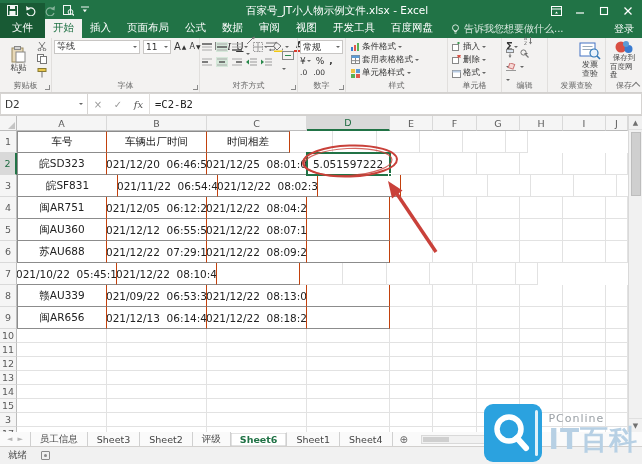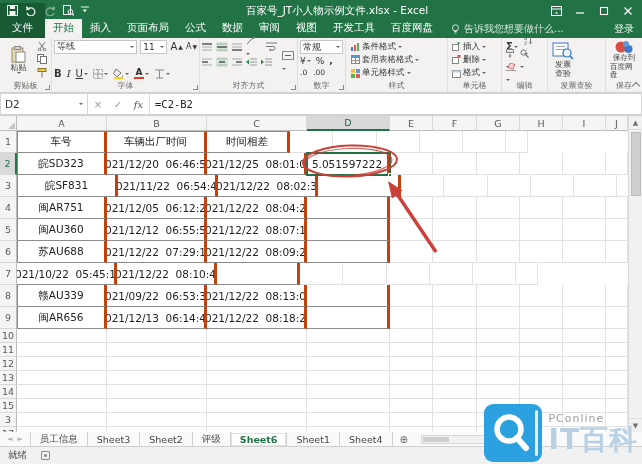--- a/index.html
+++ b/index.html
@@ -55,21 +55,21 @@
   .gridwrap { position:relative; height:316px; background:#fff; overflow:hidden; }
   .colheads { display:flex; height:15px; }
   .corner { width:17px; height:15px; background:#f5f5f5; border-right:1px solid #bcbcbc; border-bottom:1px solid #bcbcbc; position:relative; }
   .corner::after { content:""; position:absolute; right:1px; bottom:1px; border-left:7px solid transparent; border-bottom:7px solid #c5c5c5; }
   .chead { height:15px; background:#f5f5f5; border-right:1px solid #d9d9d9; border-bottom:1px solid #bcbcbc; font-size:9.5px; color:#5a5a5a; display:flex; align-items:center; justify-content:center; }
   .chead.sel { background:#d9d9d9; color:#1e6b41; border-bottom:2px solid #217346; }
   .grow { display:flex; }
   .rnum { width:17px; background:#f5f5f5; border-right:1px solid #bcbcbc; border-bottom:1px solid #d9d9d9; font-size:9.5px; color:#5a5a5a; display:flex; align-items:center; justify-content:center; }
   .rnum.sel { background:#d9d9d9; color:#1e6b41; border-right:2px solid #217346; }
   .cell { border-right:1px solid #e2e2e2; border-bottom:1px solid #e2e2e2; font-size:10.5px; color:#222; display:flex; align-items:center; justify-content:center; white-space:pre; overflow:hidden; }
-  .cell.tbl { border-right:3px solid #c2410c; border-bottom:1px solid #8c8c8c; }
+  .cell.tbl { border-right:1px solid #c2410c; border-bottom:1px solid #8c8c8c; }
   .cell.tl { border-left:1px solid #8c8c8c; }
   .cell.tt { border-top:1px solid #8c8c8c; }
   .selbox { position:absolute; border:2px solid #217346; pointer-events:none; }
   .selbox .handle { position:absolute; right:-3px; bottom:-3px; width:4px; height:4px; background:#217346; border:1px solid #fff; }
 
   
   .vscroll { position:absolute; top:0; right:0; width:14px; height:316px; background:#f1f1f1; border-left:1px solid #d9d9d9; display:flex; flex-direction:column; align-items:center; }
   .varrow { width:14px; height:14px; display:flex; align-items:center; justify-content:center; font-size:7px; color:#707070; background:#f1f1f1; border-bottom:1px solid #e0e0e0; }
   .varrow.bot { margin-top:auto; border-top:1px solid #e0e0e0; border-bottom:none; }
   .vthumb { width:10px; height:64px; background:#cfcfcf; border:1px solid #bdbdbd; margin-top:2px; }
@@ -235,21 +235,21 @@
                 <line x1="5" y1="3.5" x2="5" y2="9.5" stroke="#777"></line>
               </svg>
             </span>
         </div>
       </div>
       <div class="glabel">剪贴板</div>
       <span class="launcher"></span>
     </div>
 
     <div class="group" style="width:148px">
-      <div class="gbody" style="flex-direction:column; gap:14px">
+      <div class="gbody" style="gap:14px">
         <div class="mrow">
           <span class="combo" style="width:86px">
               <span>等线</span>
               <span class="caret sm"></span>
             </span>
           <span class="combo" style="width:28px">
               <span>11</span>
               <span class="caret sm"></span>
             </span>
           <span class="fbtn">
@@ -532,21 +532,21 @@
           <span><svg width="10" height="8" viewBox="0 0 10 8">
                 <rect x="3" y="0.5" width="5" height="5" fill="#f8d9d6" stroke="#c77" transform="rotate(20 5.5 3)"></rect>
                 <line x1="0" y1="7.5" x2="10" y2="7.5" stroke="#999"></line>
               </svg><span class="caret sm"></span></span>
         </div>
       </div>
       <div class="glabel">编辑</div>
     </div>
 
     <div class="group" style="width:58px">
-      <div class="gbody" style="justify-content:flex-start">
+      <div class="gbody" style="justify-content:flex-end">
         <div class="bigbtn">
           <svg width="22" height="18" viewBox="0 0 22 18">
               <rect x="1" y="1" width="15" height="13" fill="#fff" stroke="#4472c4"></rect>
               <line x1="3.5" y1="4.5" x2="13.5" y2="4.5" stroke="#9ab"></line>
               <line x1="3.5" y1="7.5" x2="13.5" y2="7.5" stroke="#9ab"></line>
               <circle cx="15" cy="11" r="4" fill="#eaf2fb" stroke="#2e75b6" stroke-width="1.2"></circle>
               <line x1="18" y1="14" x2="21" y2="17" stroke="#2e75b6" stroke-width="1.6"></line>
             </svg>
           <span>发票</span>
           <span>查验</span>

